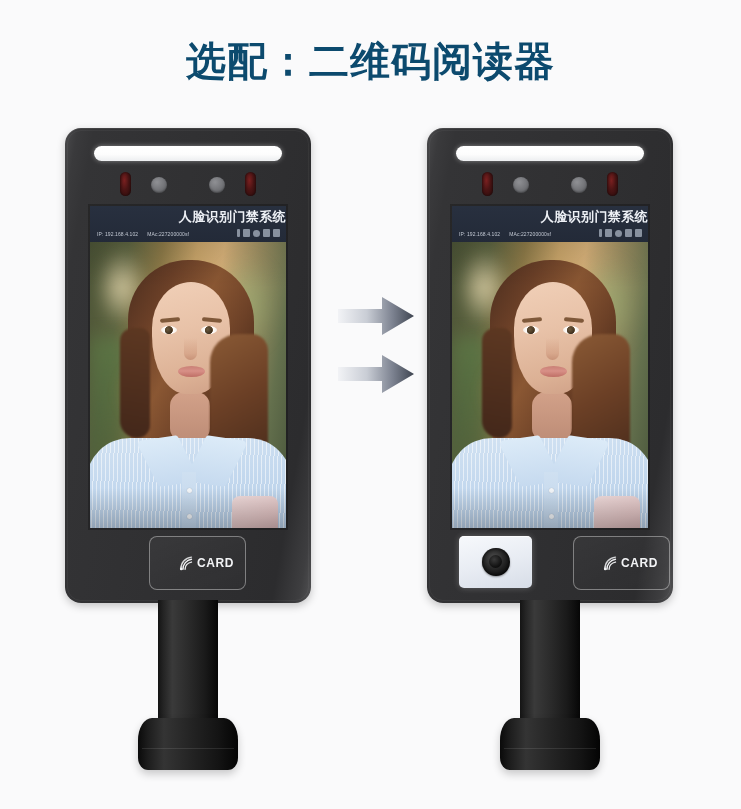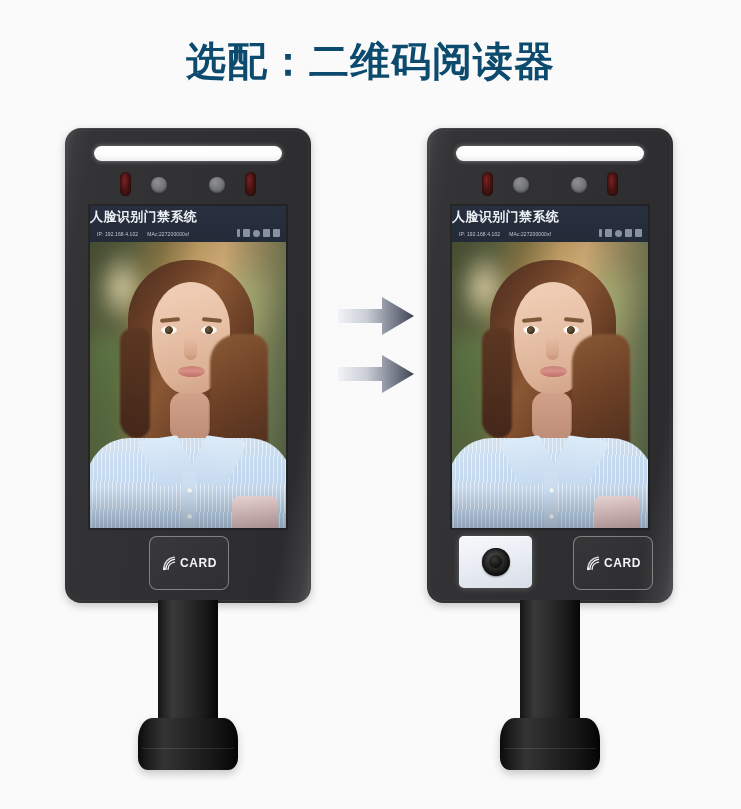--- a/index.html
+++ b/index.html
@@ -128,21 +128,21 @@
     width: 196px;
     height: 36px;
     background: linear-gradient(180deg, #28303f 0%, #232a38 100%);
     z-index: 4;
   }
   .screen-title {
     position: absolute;
     top: 2px;
     left: 0;
     width: 196px;
-    text-align: left;
+    text-align: right;
     font-size: 13px;
     font-weight: 700;
     color: #eef1f6;
     letter-spacing: 0.4px;
     line-height: 17px;
     white-space: nowrap;
   }
   .screen-infobar {
     position: absolute;
     top: 21px;
@@ -381,20 +381,21 @@
     top: 0;
     width: 78px;
     height: 52px;
     border-radius: 8px;
     border: 1px solid rgba(255,255,255,0.38);
     background: linear-gradient(160deg, rgba(255,255,255,0.045), rgba(255,255,255,0.01));
     display: flex;
     align-items: center;
     justify-content: center;
     gap: 2px;
+    padding-left: 17px;
   }
   .card-reader-solo  { left: 84px; }
   .card-reader-dual  { left: 146px; }
   .rfid-icon { width: 17px; height: 17px; display: block; flex: none; }
   .card-label {
     font-size: 12px;
     font-weight: 700;
     color: #f2f3f5;
     letter-spacing: 0.6px;
     line-height: 12px;

